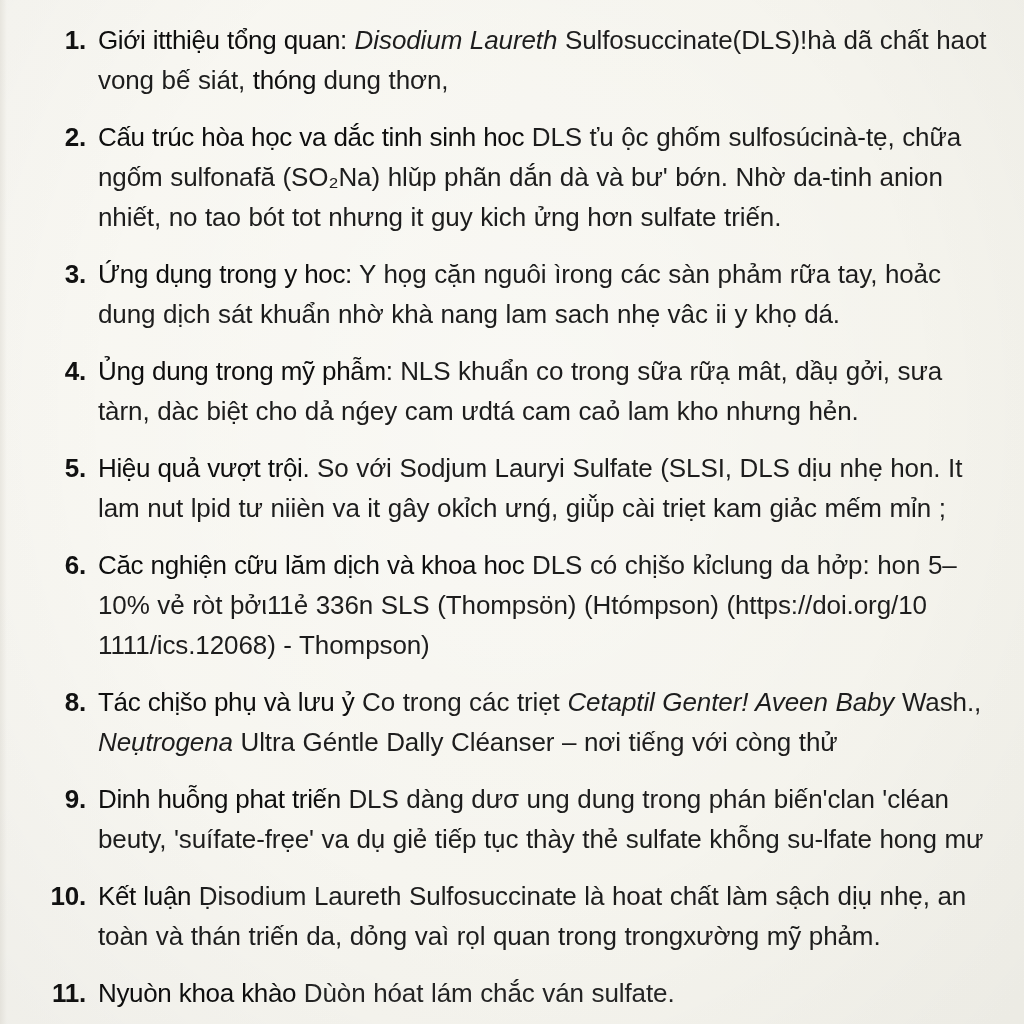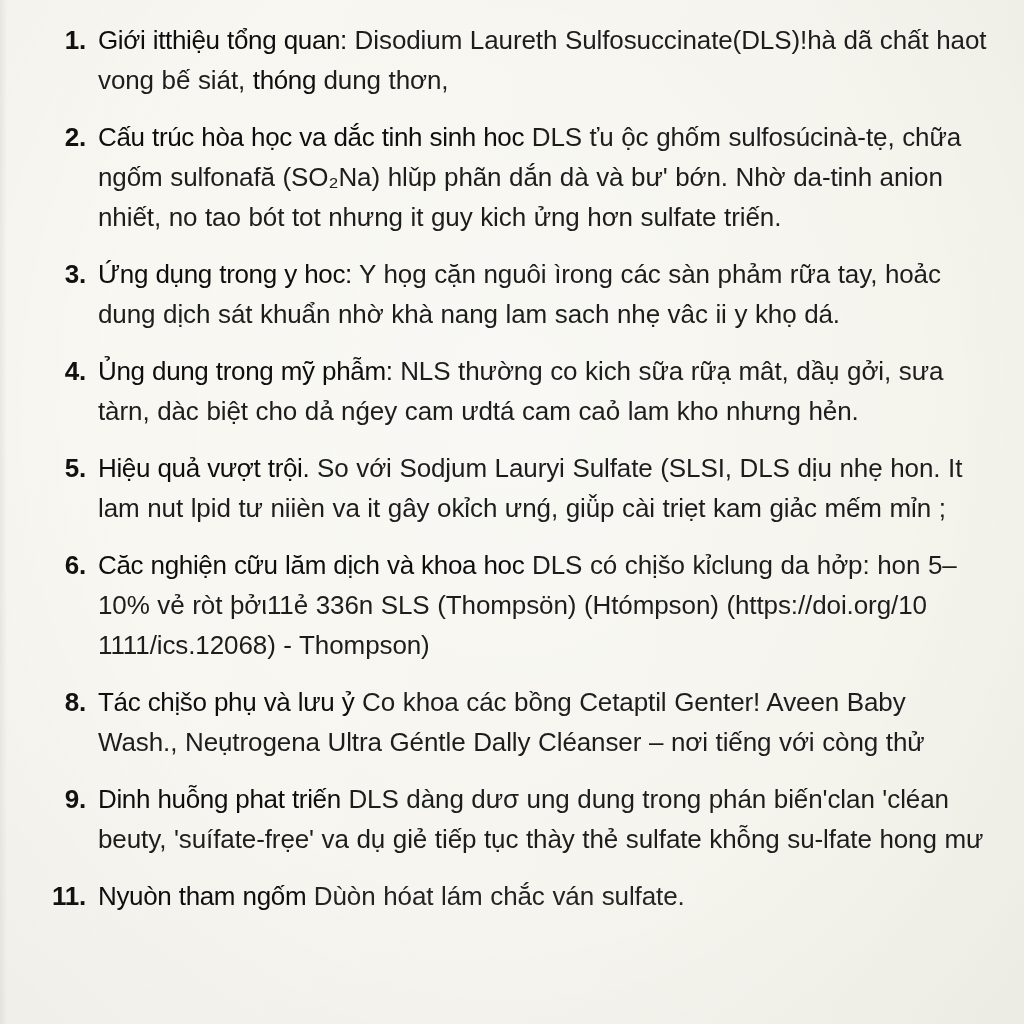--- a/index.html
+++ b/index.html
@@ -72,20 +72,21 @@
     letter-spacing: -0.1px;
     color: #1d1d1d;
     word-spacing: 0.5px;
   }
   .lead {
     font-weight: normal;
     color: #0e0e0e;
     letter-spacing: -0.35px;
   }
   .ital {
+    font-style: italic;
     text-align: right;
   }
   .rest {
     font-weight: normal;
   }
   
   li.ref .item-body .rest { color: #242424; }
 </style>
 </head>
 <body>
@@ -103,43 +104,47 @@
       <span class="item-body"><span class="lead">Cấu trúc hòa học va dắc tinh sinh hoc</span><span class="rest"> DLS ťu ộc ghốm sulfosúcinà-tẹ, chữa ngốm sulfonafă (SO₂Na) hlǔp phãn dắn dà và bư' bớn. Nhờ da-tinh anion nhiết, no tao bót tot nhưng it guy kich ửng hơn sulfate triến.</span></span>
     </li>
 
     <li class="doc-item">
       <span class="item-number">3.</span>
       <span class="item-body"><span class="lead">Ứng dụng trong y hoc:</span><span class="rest"> Y họg cặn nguôi ìrong các sàn phảm rữa tay, hoảc dung dịch sát khuẩn nhờ khà nang lam sach nhẹ vâc ii y khọ dá.</span></span>
     </li>
 
     <li class="doc-item">
       <span class="item-number">4.</span>
-      <span class="item-body"><span class="lead">Ủng dung trong mỹ phẫm:</span><span class="rest"> NLS thường co kich sữa rữạ mât, dầụ gởi, sưa tàrn, dàc biệt cho dả nǵey cam ưdtá cam caỏ lam kho nhưng hẻn.</span></span>
+      <span class="item-body"><span class="lead">Ủng dung trong mỹ phẫm:</span><span class="rest"> NLS khuẩn co trong sữa rữạ mât, dầụ gởi, sưa tàrn, dàc biệt cho dả nǵey cam ưdtá cam caỏ lam kho nhưng hẻn.</span></span>
     </li>
 
     <li class="doc-item">
       <span class="item-number">5.</span>
       <span class="item-body"><span class="lead">Hiệu quả vượt trội.</span><span class="rest"> So với Sodjum Lauryi Sulfate (SLSI, DLS dịu nhẹ hon. It lam nut lpid tư niièn va it gây okỉch ưnǵ, giǚp cài triẹt kam giảc mếm mỉn ;</span></span>
     </li>
 
     <li class="doc-item">
       <span class="item-number">6.</span>
       <span class="item-body"><span class="lead">Căc nghiện cữu lăm dịch và khoa hoc</span><span class="rest"> DLS có chịšo kỉclung da hởp: hon 5–10% vẻ ròt þởι11ẻ 336n SLS (Thompsön) (Htómpson) (https://doi.org/10 1111/ics.12068) - Thompson)</span></span>
     </li>
 
     <li class="doc-item">
       <span class="item-number">8.</span>
-      <span class="item-body"><span class="lead">Tác chịšo phụ và lưu ỷ</span><span class="rest"> Co khoa các bồng </span><span class="ital">Cetaptil Genter! Aveen Baby</span><span class="rest"> Wash., </span><span class="ital">Neụtrogena</span><span class="rest"> Ultra Géntle Dally Cléanser – nơi tiếng với còng thử</span></span>
+      <span class="item-body"><span class="lead">Tác chịšo phụ và lưu ỷ</span><span class="rest"> Co trong các triẹt </span><span class="ital">Cetaptil Genter! Aveen Baby</span><span class="rest"> Wash., </span><span class="ital">Neụtrogena</span><span class="rest"> Ultra Géntle Dally Cléanser – nơi tiếng với còng thử</span></span>
     </li>
 
     <li class="doc-item">
       <span class="item-number">9.</span>
       <span class="item-body"><span class="lead">Dinh huỗng phat triến</span><span class="rest"> DLS dàng dưσ ung dung trong phán biến'clan 'cléan beuty, 'suífate-frẹe' va dụ giẻ tiếp tục thày thẻ sulfate khỗng su-lfate hong mư</span></span>
     </li>
 
+    <li class="doc-item">
+      <span class="item-number">10.</span>
+      <span class="item-body"><span class="lead">Kết luận</span><span class="rest"> Ḍisodium Laureth Sulfosuccinate là hoat chất làm sậch dịụ nhẹ, an toàn và thán triến da, dỏng vaì rọl quan trong trongxường mỹ phảm.</span></span>
+    </li>
 
     <li class="doc-item ref">
       <span class="item-number">11.</span>
-      <span class="item-body"><span class="lead">Nyuòn tham ngốm</span><span class="rest"> Dùòn hóat lám chắc ván sulfate.</span></span>
+      <span class="item-body"><span class="lead">Nyuòn khoa khào</span><span class="rest"> Dùòn hóat lám chắc ván sulfate.</span></span>
     </li>
 
   </ol>
 </div>
 
 </body></html>

